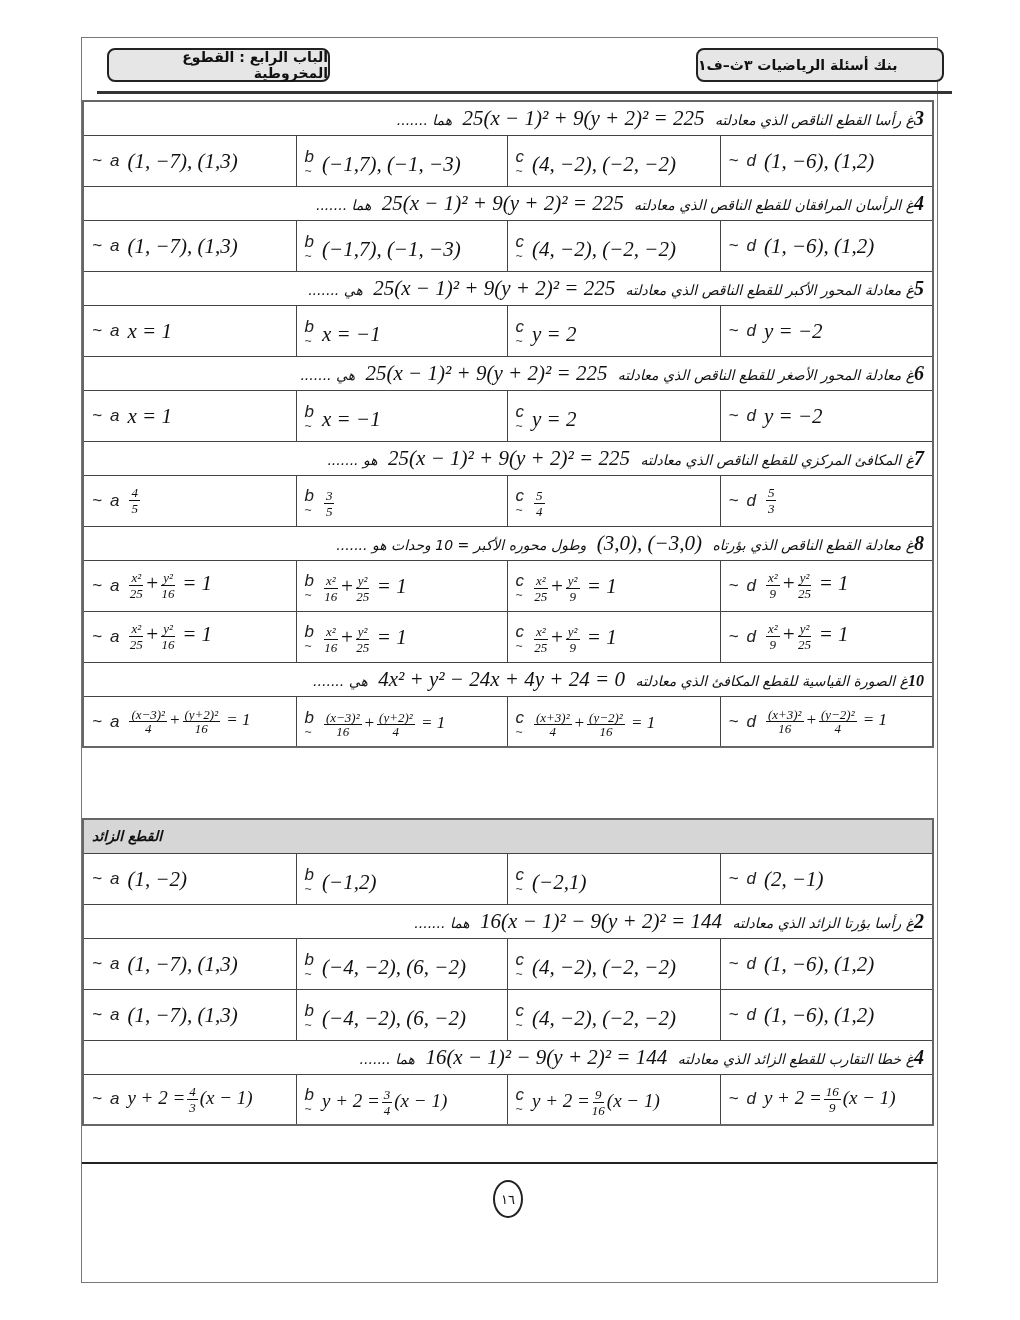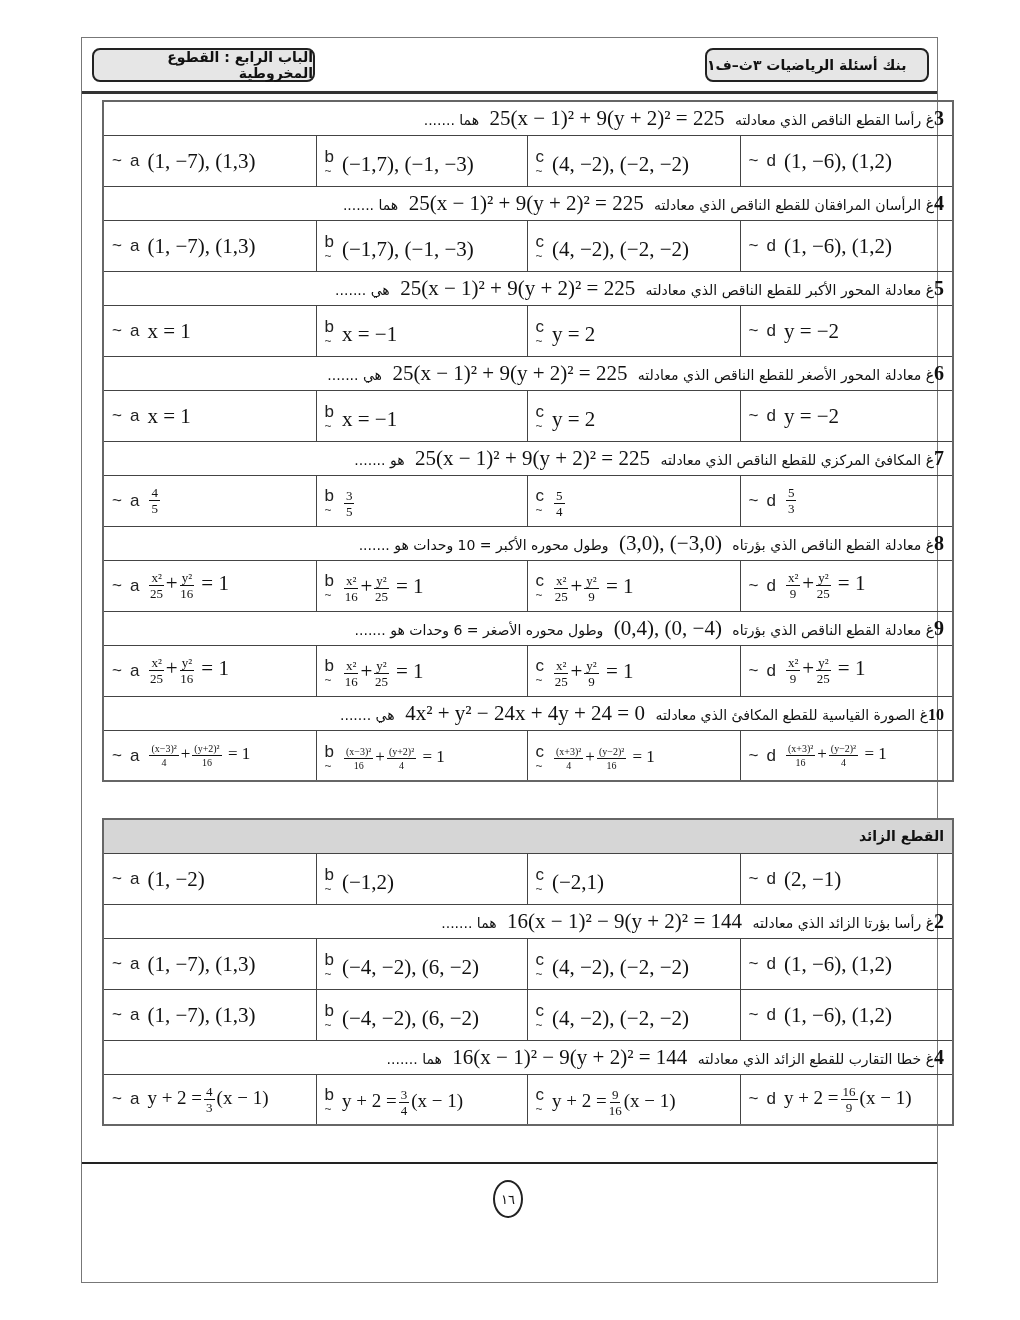--- a/index.html
+++ b/index.html
@@ -1,37 +1,37 @@
 <!DOCTYPE html>
 <html><head>
 <meta charset="utf-8">
 <style>
   html, body { margin:0; padding:0; background:#ffffff; }
   body { width:1020px; height:1320px; position:relative; font-family:"Liberation Serif", serif; color:#111; }
   .page { position:absolute; left:81px; top:37px; width:857px; height:1246px; border:1px solid #777; box-sizing:border-box; }
-  .header { position:absolute; left:0; top:0; width:100%; height:56px; border-bottom:3px solid #333; box-sizing:border-box; }
+  .header { position:absolute; left:15px; top:0; width:100%; height:56px; border-bottom:3px solid #333; box-sizing:border-box; }
   .hbox { position:absolute; top:10px; height:34px; border:2px solid #222; border-radius:8px; background:#e6e6e6; box-sizing:border-box; display:flex; align-items:center; justify-content:center; font-size:14px; direction:rtl; font-family:"DejaVu Sans", sans-serif; font-weight:bold; }
   .hbox.left { left:10px; width:223px; }
-  .hbox.right { right:8px; width:224px; justify-content:flex-end; padding-right:10px; }
-  table.q { position:absolute; left:20px; width:850px; border-collapse:collapse; table-layout:fixed; }
+  .hbox.right { right:8px; width:248px; justify-content:flex-end; padding-right:10px; }
+  table.q { position:absolute; left:0; width:850px; border-collapse:collapse; table-layout:fixed;font-style:italic; }
   table.q td { border:1px solid #444; padding:0 8px; box-sizing:border-box; }
   table.q { border:2px solid #666; }
   .qrow td { height:34px; direction:rtl; text-align:right; font-size:14px; font-family:"DejaVu Sans", sans-serif; }
   .qrow .num { font-family:"Liberation Serif", serif; font-size:20px; font-weight:bold; }
   .qrow .eq { font-family:"Liberation Serif", serif; font-size:21px; direction:ltr; unicode-bidi:embed; margin:0 6px; }
   .arow td { height:51px; font-size:21px; vertical-align:middle; text-align:left; direction:ltr; }
   .opt { display:inline-flex; align-items:center; gap:8px; }
   .lbl { font-family:"Liberation Sans", sans-serif; font-size:17px; color:#222; display:inline-block; }
   .lbl.stack { display:inline-flex; flex-direction:column; line-height:14px; font-size:17px; vertical-align:middle; }
   .lbl.stack .tl { font-size:12px; color:#444; }
   .val { font-family:"Liberation Serif", serif; }
   .frac { display:inline-flex; flex-direction:column; align-items:center; vertical-align:middle; font-size:13px; line-height:15px; margin:0 2px; }
   .frac .n { border-bottom:1px solid #111; padding:0 2px; }
-  .frac.sm { font-size:10px; line-height:13px; }
-  .section { height:34px; background:#d6d6d6; text-align:right; font-size:14px; font-family:"DejaVu Sans", sans-serif; font-weight:bold; direction:rtl; }
+  .frac.sm { font-size:13px; line-height:13px; }
+  .section { height:34px; background:#d6d6d6; text-align:left; font-size:14px; font-family:"DejaVu Sans", sans-serif; font-weight:bold; direction:rtl; }
   .footer { position:absolute; left:0; top:1124px; width:100%; height:78px; border-top:2px solid #222; box-sizing:border-box; }
   .pagenum { position:absolute; left:411px; top:16px; width:30px; height:38px; border:2px solid #222; border-radius:50%; box-sizing:border-box; display:flex; align-items:center; justify-content:center; font-size:13px; font-family:"DejaVu Sans", sans-serif; }
 </style>
 </head>
 <body>
 
 <div class="page">
 
   <div class="header">
     <div class="hbox left">
@@ -290,28 +290,20 @@
               <span class="val"><span class="frac">
                   <span class="n">x²</span>
                   <span>9</span>
                 </span><span>+</span><span class="frac">
                   <span class="n">y²</span>
                   <span>25</span>
                 </span> <span>= 1</span></span>
             </span></td>
     </tr>
 
-    <tr class="qrow">
-          <td colspan="4">
-      <span class="num">9</span><span>غ</span>
-      <span>معادلة القطع الناقص الذي بؤرتاه</span>
-      <span class="eq">(0,4), (0, −4)</span>
-      <span>وطول محوره الأصغر = 6 وحدات هو .......</span>
-    </td>
-        </tr>
     <tr class="arow">
       <td><span class="opt">
               <span class="lbl">~</span>
               <span class="lbl">a</span>
               <span class="val"><span class="frac">
                   <span class="n">x²</span>
                   <span>25</span>
                 </span><span>+</span><span class="frac">
                   <span class="n">y²</span>
                   <span>16</span>

